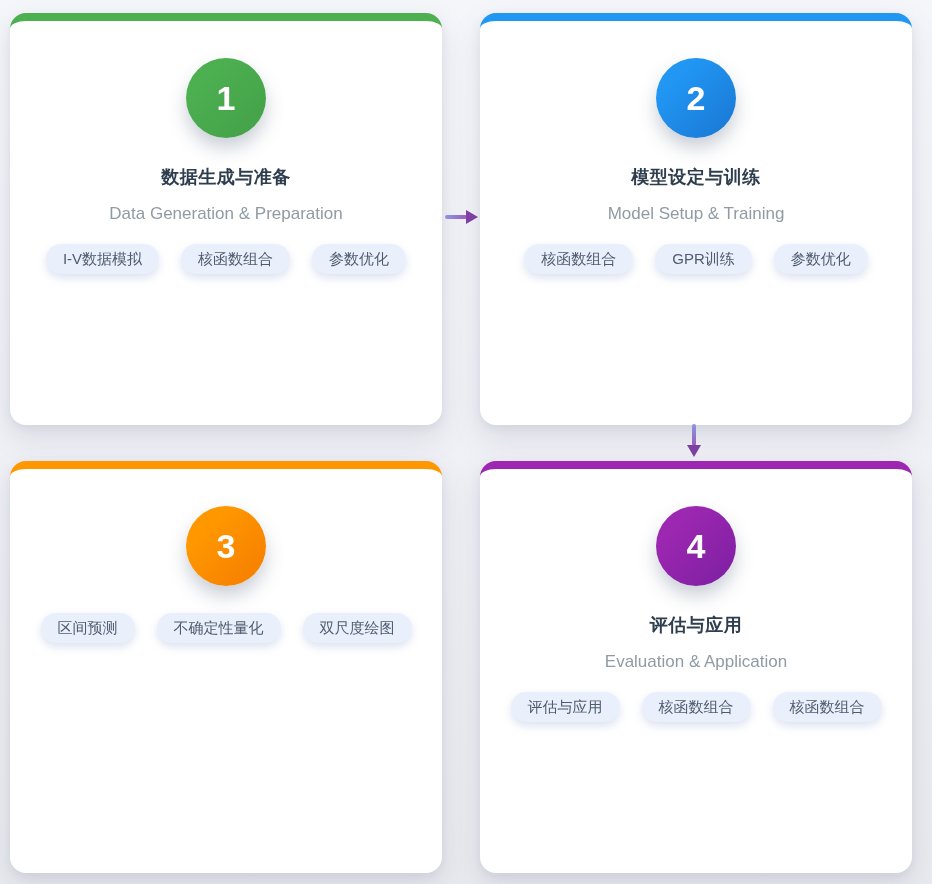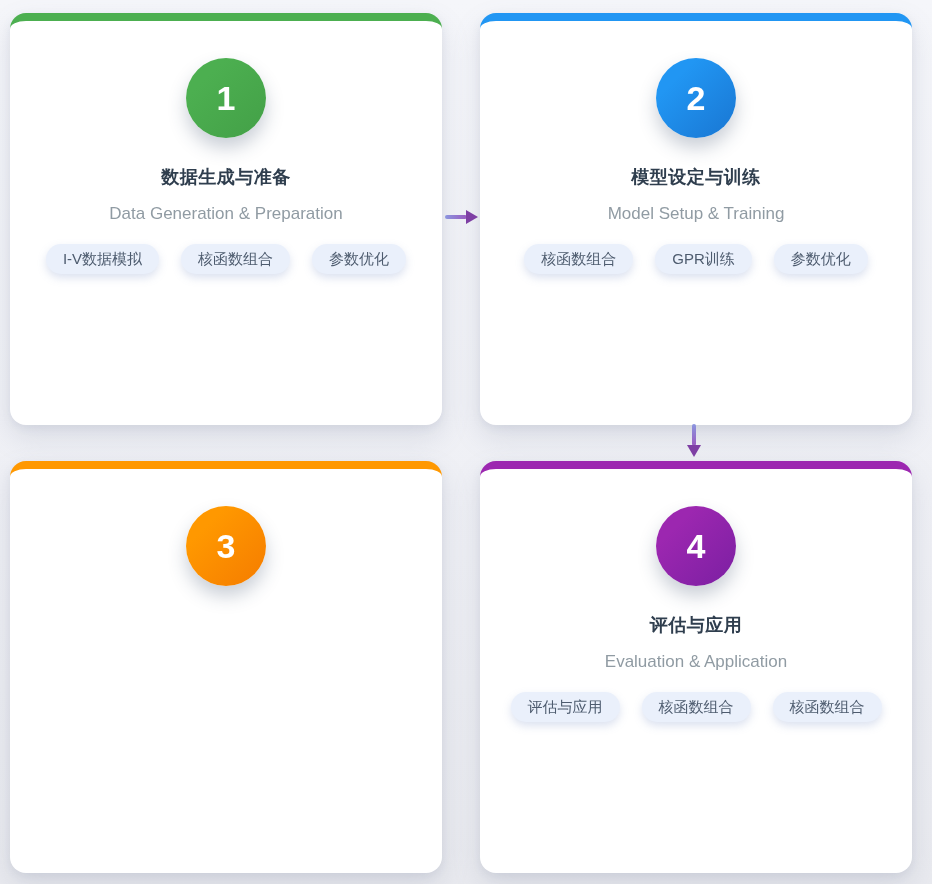--- a/index.html
+++ b/index.html
@@ -146,20 +146,25 @@
       <p class="subtitle">Model Setup &amp; Training</p>
       <div class="tags">
         <span class="tag">核函数组合</span>
         <span class="tag">GPR训练</span>
         <span class="tag">参数优化</span>
       </div>
     </section>
 
     <section class="card" style="--accent: #FF9800; --accent-dark: #F57C00;">
       <div class="badge">3</div>
+      <div class="tags">
+        <span class="tag">区间预测</span>
+        <span class="tag">不确定性量化</span>
+        <span class="tag">双尺度绘图</span>
+      </div>
     </section>
 
     <section class="card" style="--accent: #9C27B0; --accent-dark: #7B1FA2;">
       <div class="badge">4</div>
       <h2 class="title">评估与应用</h2>
       <p class="subtitle">Evaluation &amp; Application</p>
       <div class="tags">
         <span class="tag">评估与应用</span>
         <span class="tag">核函数组合</span>
         <span class="tag">核函数组合</span>

